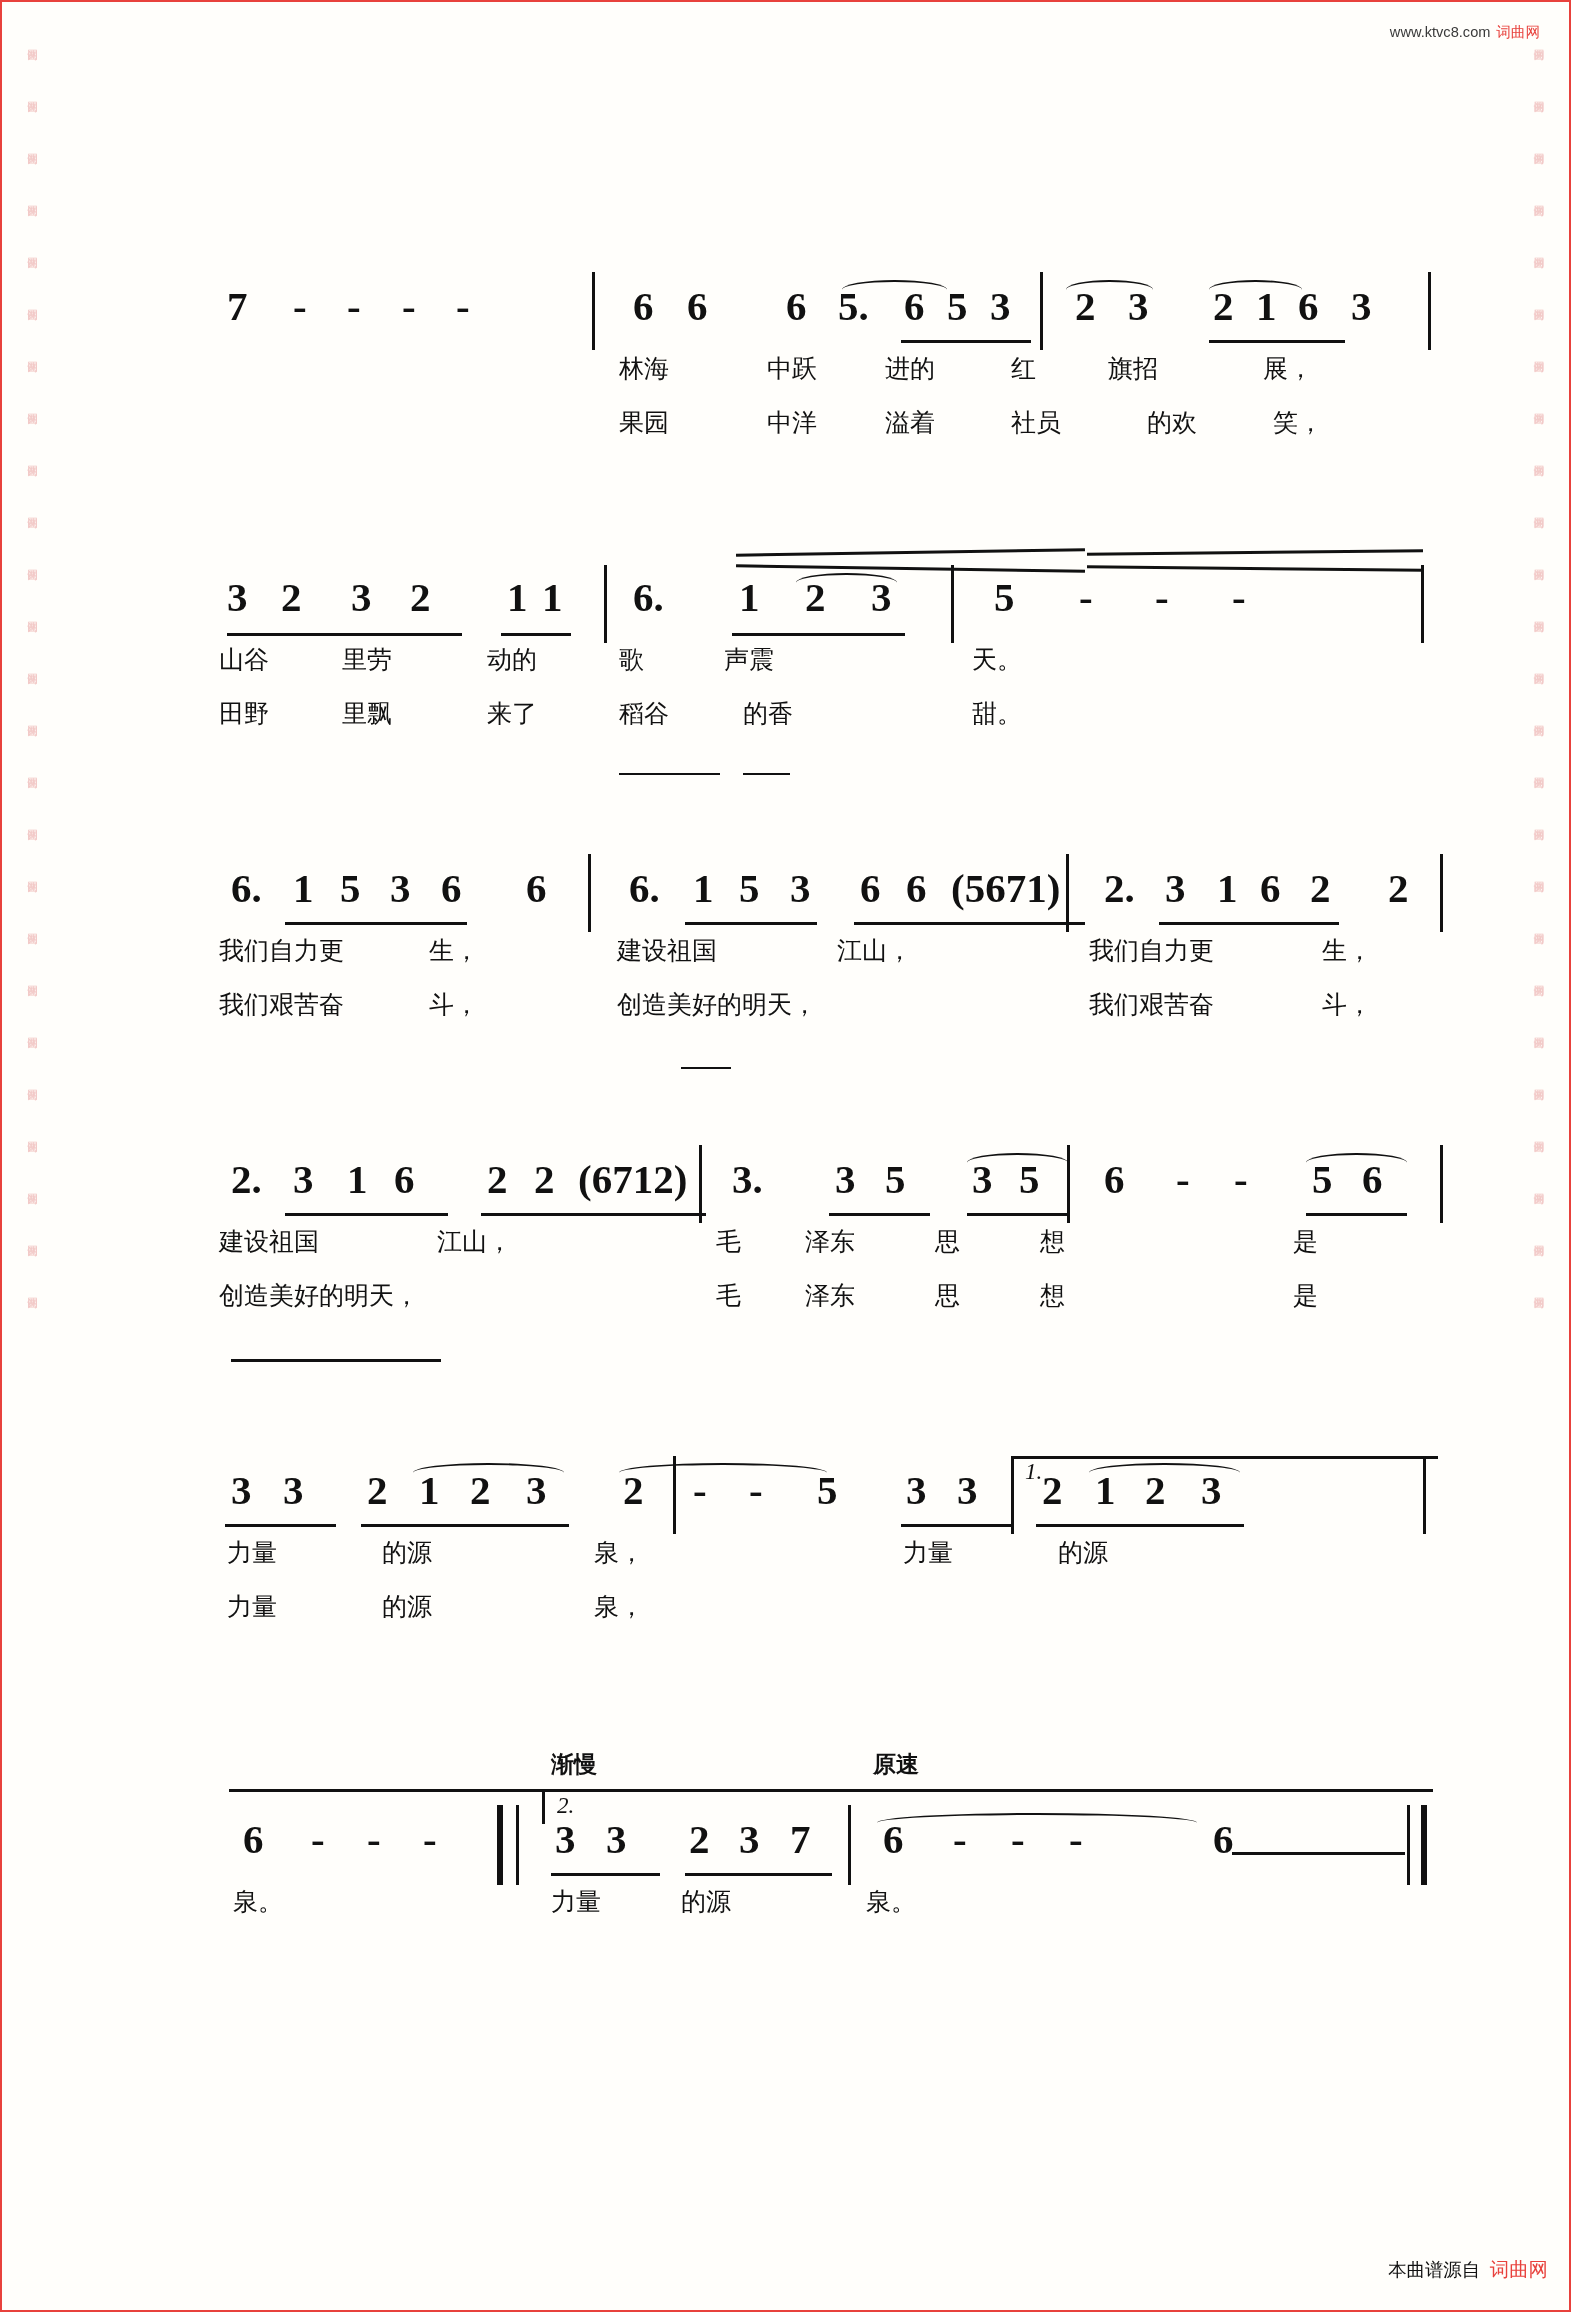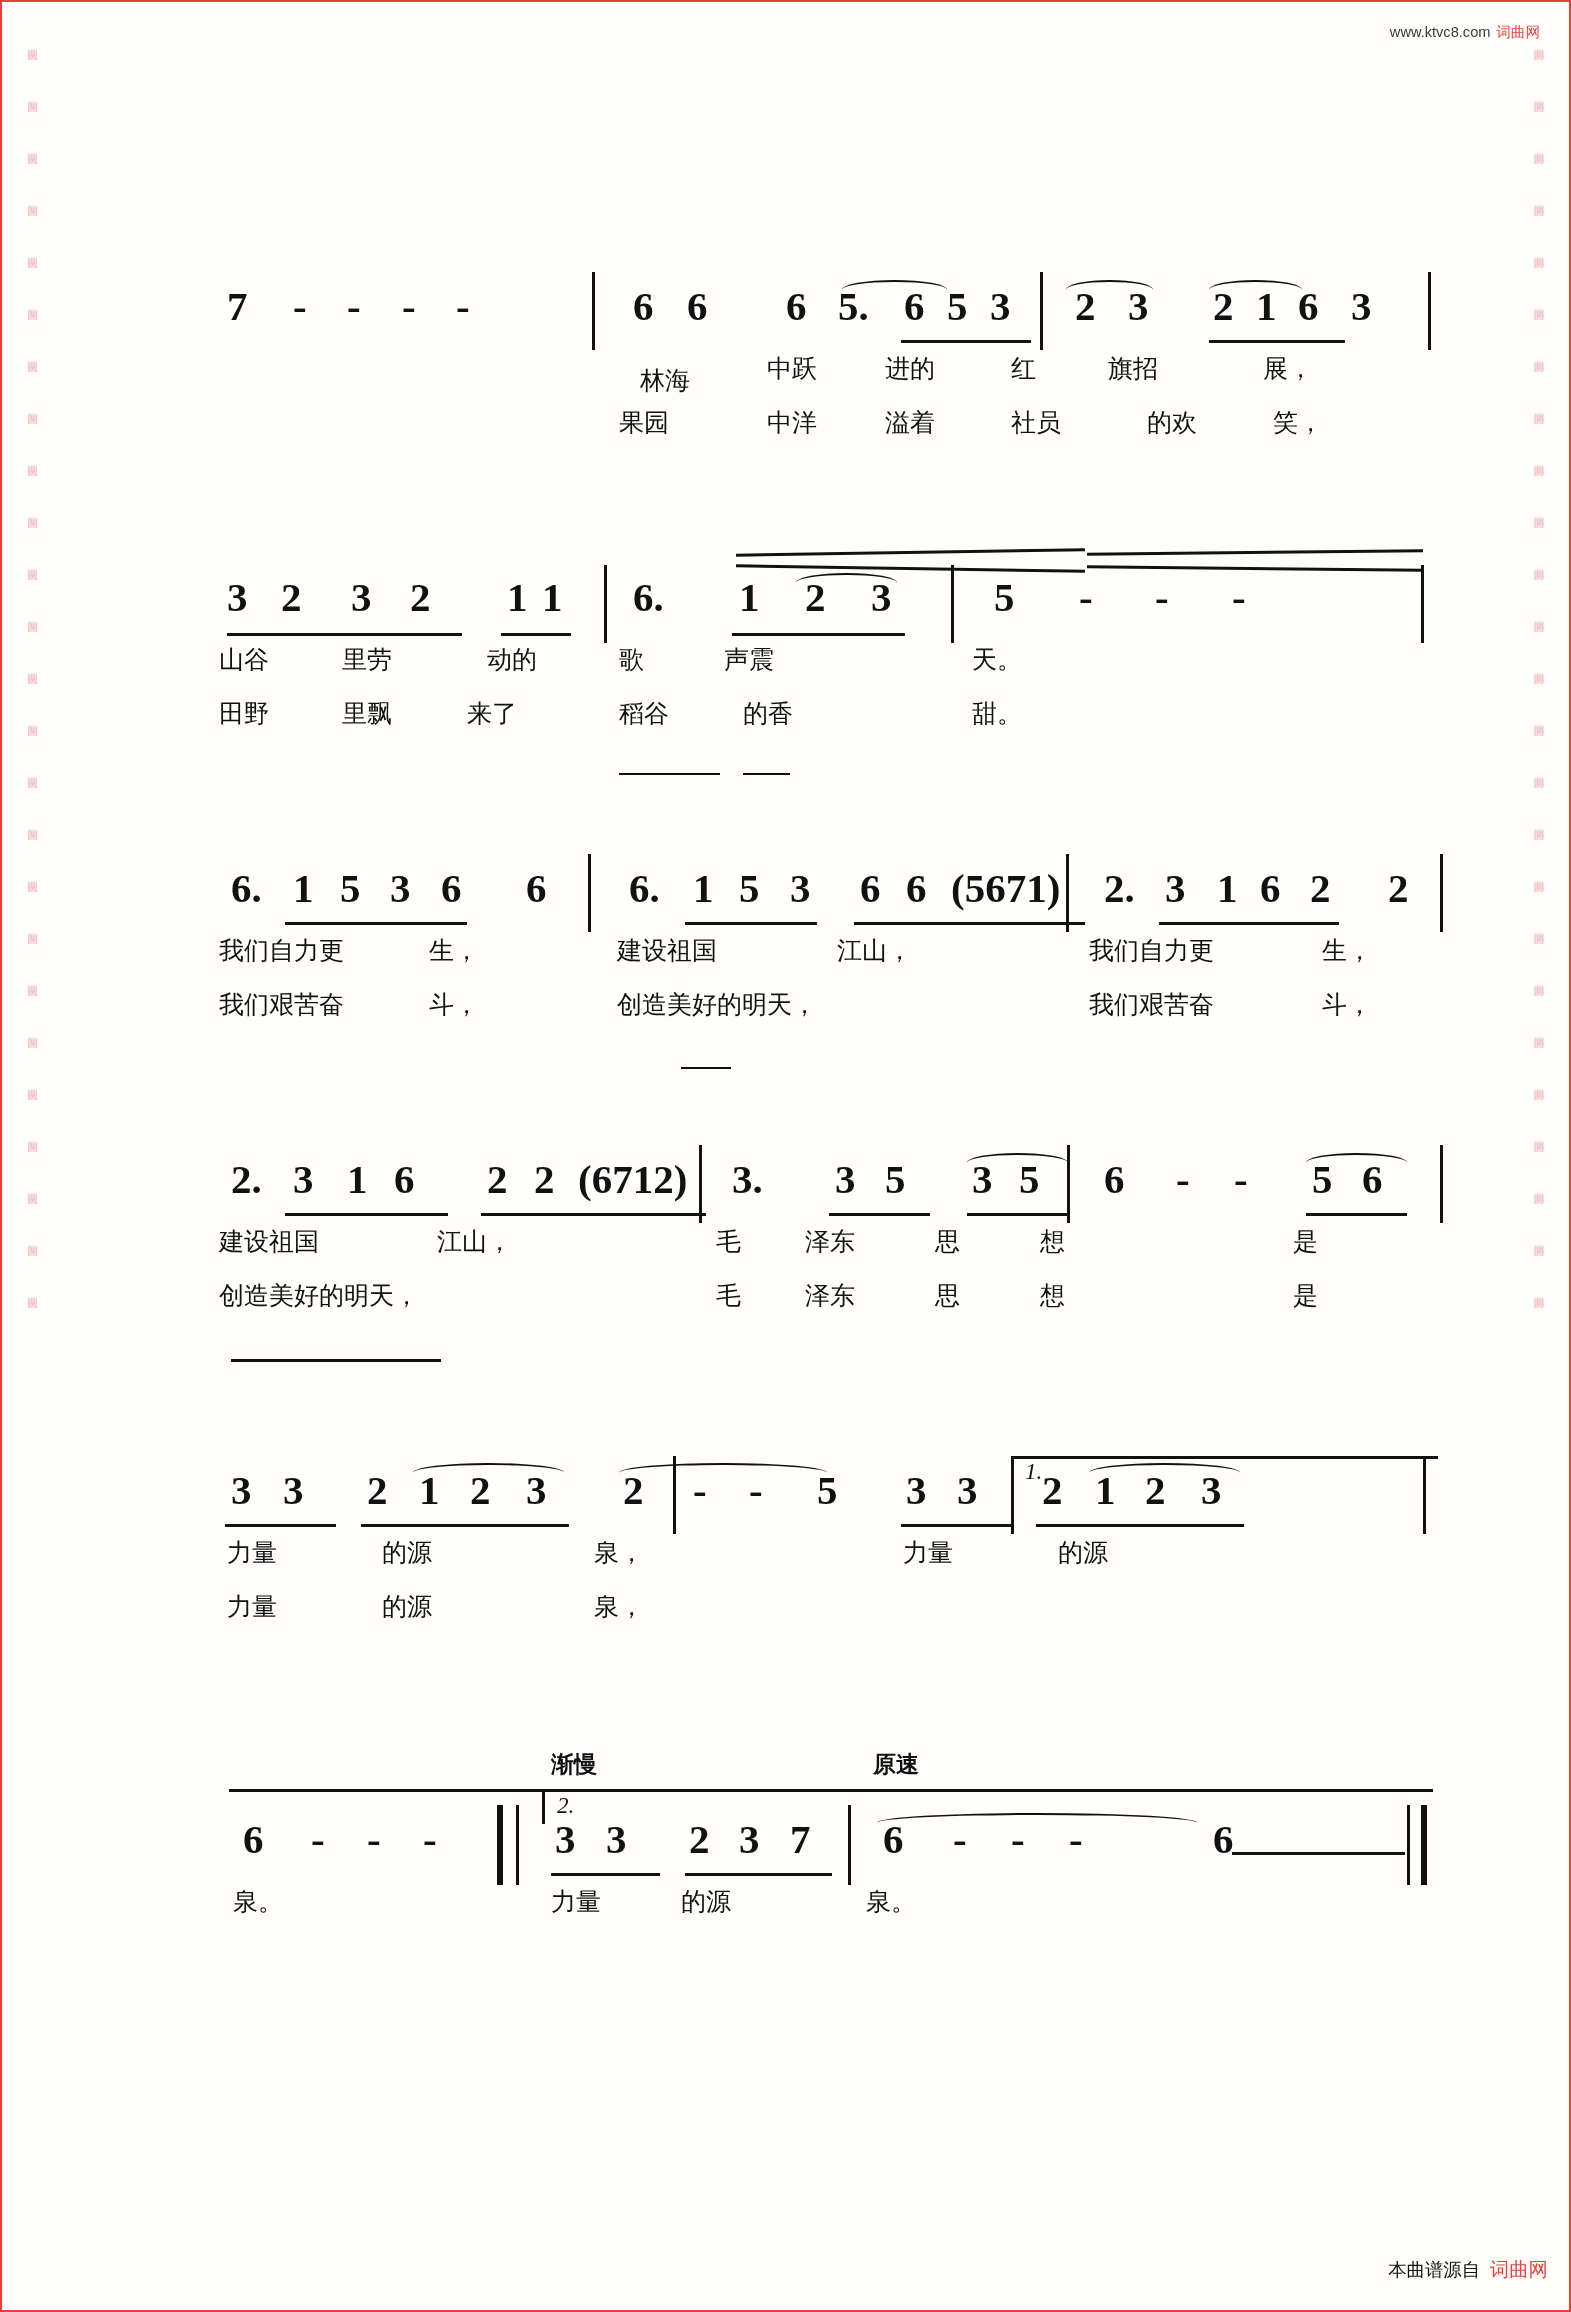--- a/index.html
+++ b/index.html
@@ -172,21 +172,21 @@
           <span class="n big" style="left: 945px; top: 7.8px;">5</span>
           <span class="n big" style="left: 988px; top: 7.8px;">3</span>
           <span class="n big" style="left: 1073px; top: 7.8px;">2</span>
           <span class="n big" style="left: 1126px; top: 7.8px;">3</span>
           <span class="n big" style="left: 1211px; top: 7.8px;">2</span>
           <span class="n big" style="left: 1254px; top: 7.8px;">1</span>
           <span class="n big" style="left: 1296px; top: 7.8px;">6</span>
           <span class="n big" style="left: 1349px; top: 7.8px;">3</span>
         </div>
       <div class="lrow" id="s1l1">
-          <span class="ly" style="left: 638px; top: 5.8px; margin-top: 12px;">林海</span>
+          <span class="ly" style="left: 617px; top: 5.8px;">林海</span>
           <span class="ly" style="left: 765px; top: 5.8px;">中跃</span>
           <span class="ly" style="left: 883px; top: 5.8px;">进的</span>
           <span class="ly" style="left: 1009px; top: 5.8px;">红</span>
           <span class="ly" style="left: 1106px; top: 5.8px;">旗招</span>
           <span class="ly" style="left: 1261px; top: 5.8px;">展，</span>
         </div>
       <div class="lrow" id="s1l2">
           <span class="ly" style="left: 617px; top: 5.8px;">果园</span>
           <span class="ly" style="left: 765px; top: 5.8px;">中洋</span>
           <span class="ly" style="left: 883px; top: 5.8px;">溢着</span>
@@ -217,21 +217,21 @@
           <span class="ly" style="left: 217px; top: 5.8px;">山谷</span>
           <span class="ly" style="left: 340px; top: 5.8px;">里劳</span>
           <span class="ly" style="left: 485px; top: 5.8px;">动的</span>
           <span class="ly" style="left: 617px; top: 5.8px;">歌</span>
           <span class="ly" style="left: 722px; top: 5.8px; font-family: Liberation Mono, monospace;">声震</span>
           <span class="ly" style="left: 970px; top: 5.8px;">天。</span>
         </div>
       <div class="lrow" id="s2l2">
           <span class="ly" style="left: 217px; top: 5.8px;">田野</span>
           <span class="ly" style="left: 340px; top: 5.8px; text-align: right;">里飘</span>
-          <span class="ly" style="left: 465px; top: 5.8px;">来了</span>
+          <span class="ly" style="left: 485px; top: 5.8px;">来了</span>
           <span class="ly" style="left: 617px; top: 5.8px;">稻谷</span>
           <span class="ly" style="left: 741px; top: 5.8px;">的香</span>
           <span class="ly" style="left: 970px; top: 5.8px;">甜。</span>
         </div>
     </div>
 
     <div class="system" style="top:854px;">
       <div class="nrow" id="s3n">
           <span class="n big" style="left: 229px; top: 7.8px;">6.</span>
           <span class="n big" style="left: 291px; top: 7.8px;">1</span>

